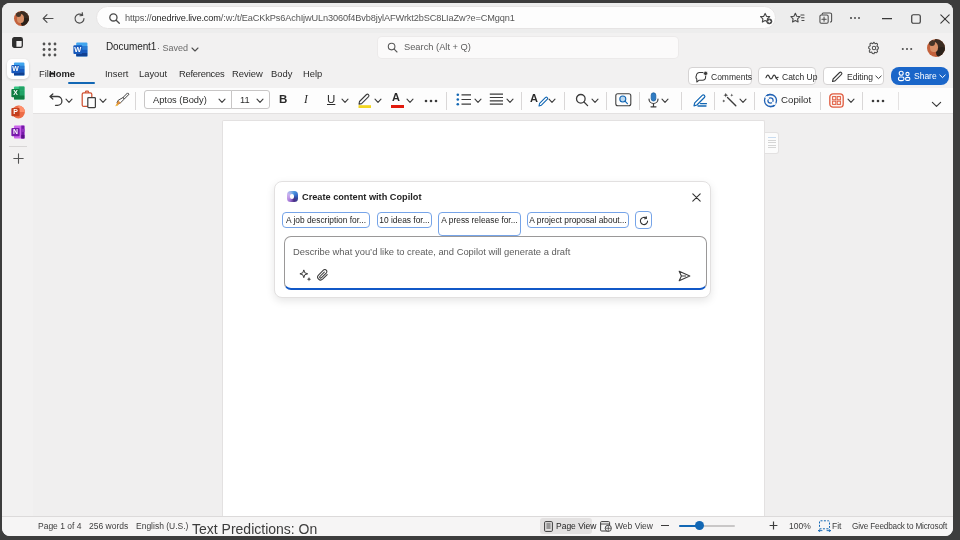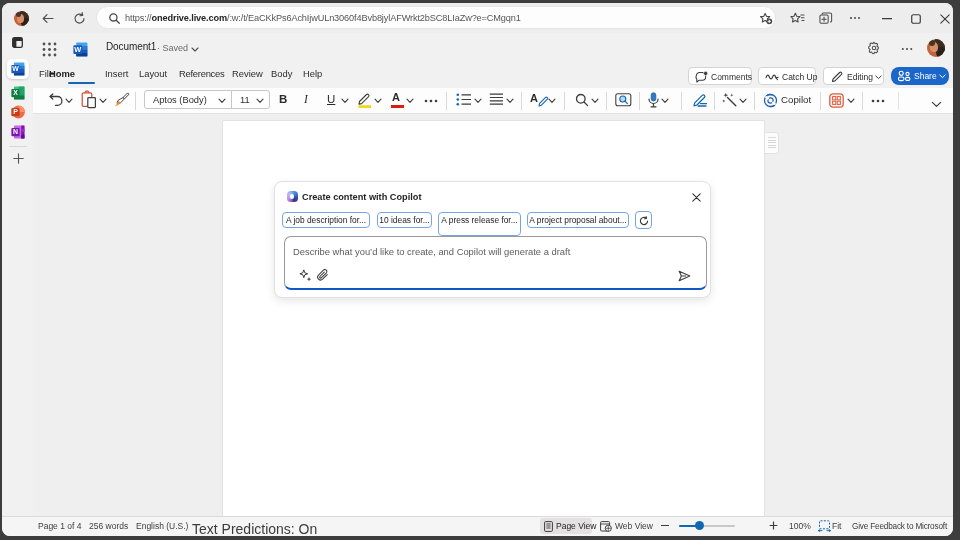--- a/index.html
+++ b/index.html
@@ -30,21 +30,21 @@
     <svg class="abs" style="left:71px;top:9px" width="13" height="13" viewBox="0 0 16 16">
       <path d="M13.5 8 A5.5 5.5 0 1 1 11.6 3.9" stroke="#4f4f4f" stroke-width="1.5" fill="none" stroke-linecap="round"></path>
       <path d="M11.3 0.9 L11.9 4.2 L8.6 4.6" stroke="#4f4f4f" stroke-width="1.5" fill="none" stroke-linecap="round" stroke-linejoin="round"></path>
     </svg>
 
     <div class="abs" style="left:94px;top:3px;width:680px;height:23px;background:#fdfdfd;border:1px solid #e6e4e4;border-radius:12px;">
       <svg class="abs" style="left:11px;top:5px" width="13" height="13" viewBox="0 0 13 13">
         <circle cx="5.4" cy="5.4" r="3.6" stroke="#4a4a4a" stroke-width="1.3" fill="none"></circle>
         <path d="M8.2 8.2 L11.3 11.3" stroke="#4a4a4a" stroke-width="1.3" stroke-linecap="round"></path>
       </svg>
-      <div class="abs" style="left:28px;top:6px;font-size:9.2px;letter-spacing:-0.13px;color:#555;white-space:nowrap;">https://<span style="color:#252525;font-weight:bold;">onedrive.live.com</span>/:w:/t/EaCKkPs6AchIjwULn3060f4Bvb8jylAFWrkt2bSC8LIaZw?e=CMgqn1</div>
+      <div class="abs" style="left:28px;top:6px;font-size:9.2px;letter-spacing:-0.13px;color:#555;white-space:nowrap;">https://<span style="color:#252525;font-weight:normal;">onedrive.live.com</span>/:w:/t/EaCKkPs6AchIjwULn3060f4Bvb8jylAFWrkt2bSC8LIaZw?e=CMgqn1</div>
 
       <svg class="abs" style="left:662px;top:5px" width="14" height="13" viewBox="0 0 16 15">
         <path d="M7 1.6 L8.6 5 L12.3 5.4 L9.6 8 L10.2 11.6 L7 9.9 L3.8 11.6 L4.4 8 L1.7 5.4 L5.4 5 Z" stroke="#4a4a4a" stroke-width="1.3" fill="none" stroke-linejoin="round"></path>
         <circle cx="11.8" cy="10.8" r="3.4" fill="#4a4a4a"></circle>
         <path d="M11.8 9 V12.6 M10 10.8 H13.6" stroke="#fdfdfd" stroke-width="1.1"></path>
       </svg>
     </div>
 
     <svg class="abs" style="left:788px;top:9px" width="15" height="13" viewBox="0 0 17 15">
       <path d="M6 1.5 L7.6 4.9 L11.3 5.3 L8.6 7.9 L9.2 11.5 L6 9.8 L2.8 11.5 L3.4 7.9 L0.9 5.3 L4.4 4.9 Z" stroke="#4a4a4a" stroke-width="1.3" fill="none" stroke-linejoin="round"></path>
@@ -146,20 +146,27 @@
     <rect x="3.2" y="11" width="11.2" height="3.4" fill="#103f91"></rect>
     <rect x="0.4" y="3.2" width="8.8" height="8.8" rx="1" fill="#185abd"></rect>
     <text x="4.8" y="10" font-size="7.4" font-weight="bold" fill="#fff" text-anchor="middle" font-family="Liberation Sans">W</text>
   </svg>
   <div class="abs" style="left:104px;top:38px;font-size:10px;font-weight:500;color:#1f1f1f;letter-spacing:-0.1px;">Document1</div>
   <div class="abs" style="left:155px;top:39.5px;font-size:9px;color:#6b6b6b;">· Saved</div>
   <svg class="abs" style="left:189px;top:44px" width="8" height="5" viewBox="0 0 8 5">
       <path d="M1 1 L4 4 L7 1" stroke="#4f4f4f" stroke-width="1.1" fill="none" stroke-linecap="round" stroke-linejoin="round"></path>
     </svg>
 
+  <div class="abs" style="left:376px;top:34px;width:300px;height:21px;background:#fbfafa;border-radius:4px;box-shadow:0 0 0 1px #eceaea;">
+    <svg class="abs" style="left:9px;top:5px" width="11" height="11" viewBox="0 0 11 11">
+      <circle cx="4.6" cy="4.6" r="3.3" stroke="#5a5a5a" stroke-width="1.1" fill="none"></circle>
+      <path d="M7.2 7.2 L10 10" stroke="#5a5a5a" stroke-width="1.1" stroke-linecap="round"></path>
+    </svg>
+    <div class="abs" style="left:26px;top:5px;font-size:9.3px;color:#5d5d5d;">Search (Alt + Q)</div>
+  </div>
 
   <svg class="abs" style="left:865px;top:38px" width="14" height="14" viewBox="0 0 14 14">
     <circle cx="7" cy="7" r="1.7" stroke="#4f4f4f" stroke-width="1.05" fill="none"></circle>
     <path fill="none" stroke="#4f4f4f" stroke-width="1.05" stroke-linejoin="round" d="M7 1.2 L8.1 2.7 L9.9 2.2 L10.6 3.4 L9.9 5.2 L11.4 6.2 L11.3 7.8 L9.9 8.8 L10.6 10.6 L9.3 11.8 L7.6 11.3 L7 12.8 L5.4 12.6 L4.7 11 L2.9 11.4 L2.2 10 L3.1 8.4 L1.6 7.2 L1.8 5.6 L3.3 4.8 L2.9 3 L4.2 2 L5.8 2.7 Z"></path>
   </svg>
   <svg class="abs" style="left:899px;top:44px" width="12" height="4" viewBox="0 0 12 4">
     <circle cx="1.8" cy="2" r="1.05" fill="#4f4f4f"></circle>
       <circle cx="6" cy="2" r="1.05" fill="#4f4f4f"></circle>
       <circle cx="10.2" cy="2" r="1.05" fill="#4f4f4f"></circle>
   </svg>

